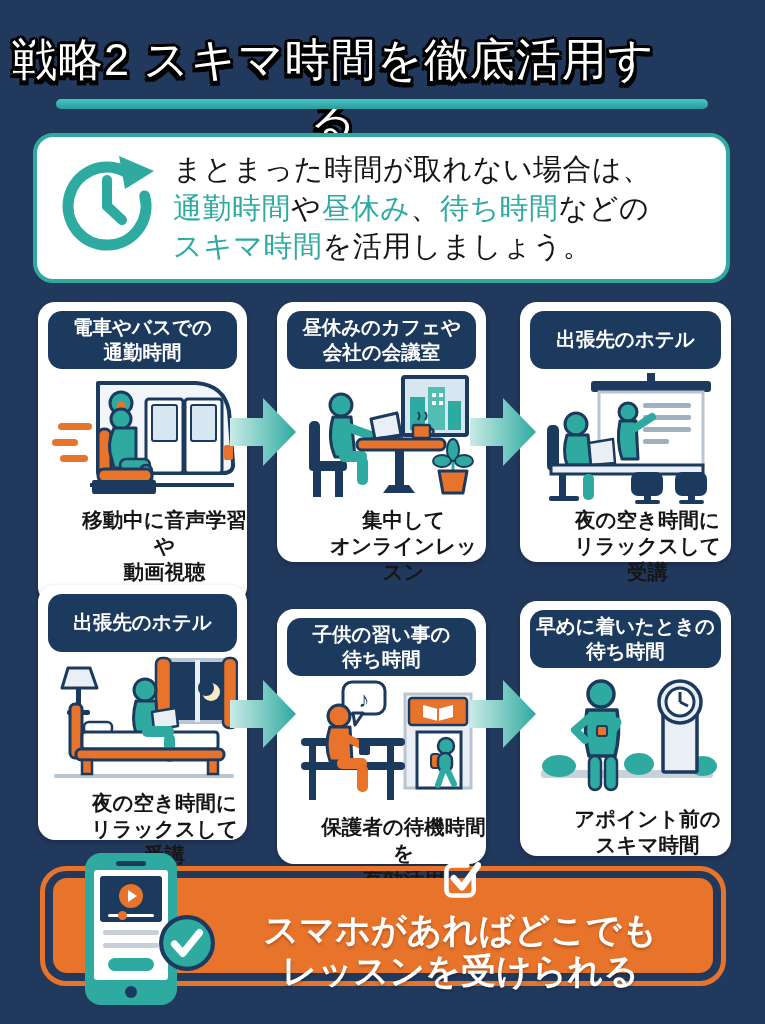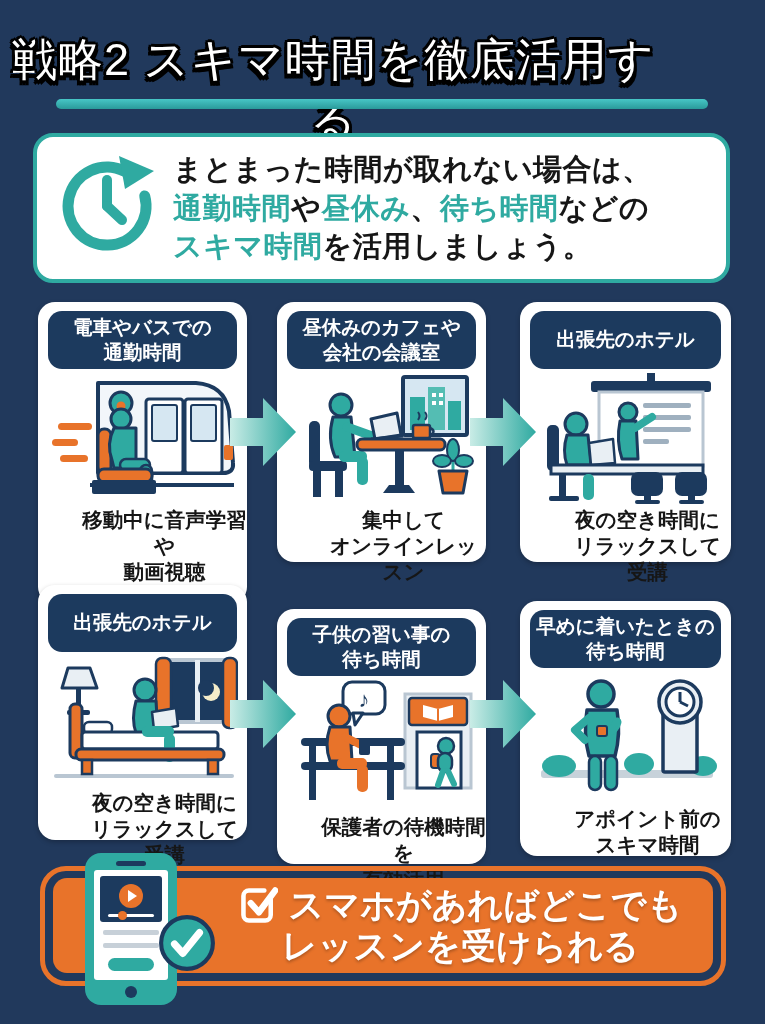--- a/index.html
+++ b/index.html
@@ -21,21 +21,21 @@
     position:absolute;left:56px;top:99px;width:652px;height:10px;border-radius:5px;
     background:linear-gradient(180deg,#47c6c6 0%,#2a9a9a 100%);
   }
   
   .intro-box{
     position:absolute;left:33px;top:133px;width:697px;height:150px;
     background:#ffffff;border:4px solid #2faaa1;border-radius:20px;
     box-sizing:border-box;display:flex;align-items:center;
   }
   .intro-icon{flex:0 0 auto;margin:0 14px 0 18px;}
-  .intro-text{font-size:29px;font-weight:700;color:#161616;line-height:1.34;letter-spacing:.5px;}
+  .intro-text{font-size:29px;font-weight:400;color:#161616;line-height:1.34;letter-spacing:.5px;}
   .intro-text .teal{color:#2faaa1;}
   
   .card{
     position:absolute;width:209px;background:#ffffff;border-radius:17px;
     box-shadow:0 2px 5px rgba(0,0,0,.25);
   }
   .p1{left:38px;top:302px;height:302px;}
   .p2{left:277px;top:302px;height:260px;}
   .p3{left:520px;top:302px;height:260px;width:211px;}
   .p4{left:38px;top:585px;height:255px;}
@@ -65,21 +65,21 @@
   .banner-fill{
     position:absolute;left:53px;top:878px;width:660px;height:95px;
     background:#e8732a;border-radius:14px;
   }
   .banner-text{
     position:absolute;left:165px;top:0;right:10px;height:100%;
     display:flex;flex-direction:column;align-items:center;justify-content:center;
     color:#ffffff;font-weight:900;font-size:35px;line-height:1.16;text-align:center;
     text-shadow:0 2px 3px rgba(0,0,0,.25);
   }
-  .banner-line1{display:flex;align-items:center;gap:10px;}
+  .banner-line1{display:flex;align-items:center;gap:10px;flex-direction:column;}
   
   .phone{
     position:absolute;left:85px;top:853px;width:92px;height:152px;
     background:#2faaa1;border-radius:16px;z-index:5;
   }
   .phone-speaker{position:absolute;left:31px;top:8px;width:30px;height:5px;border-radius:3px;background:#1c3a5e;}
   .phone-home{position:absolute;left:40px;bottom:7px;width:12px;height:12px;border-radius:50%;background:#1c3a5e;}
   .phone-screen{
     position:absolute;left:9px;top:17px;right:9px;bottom:25px;background:#ffffff;border-radius:3px;
     display:flex;flex-direction:column;align-items:center;

